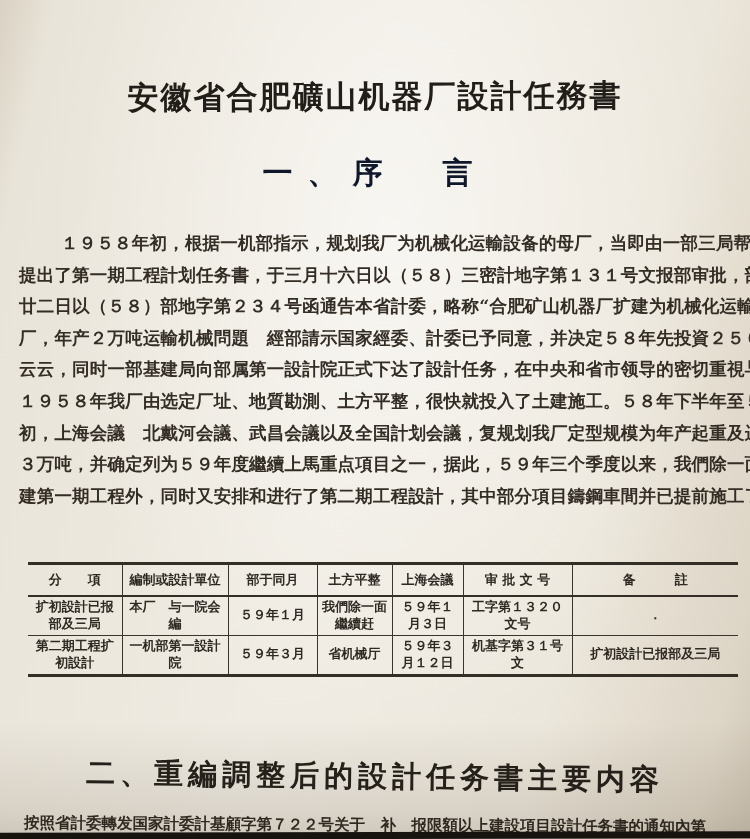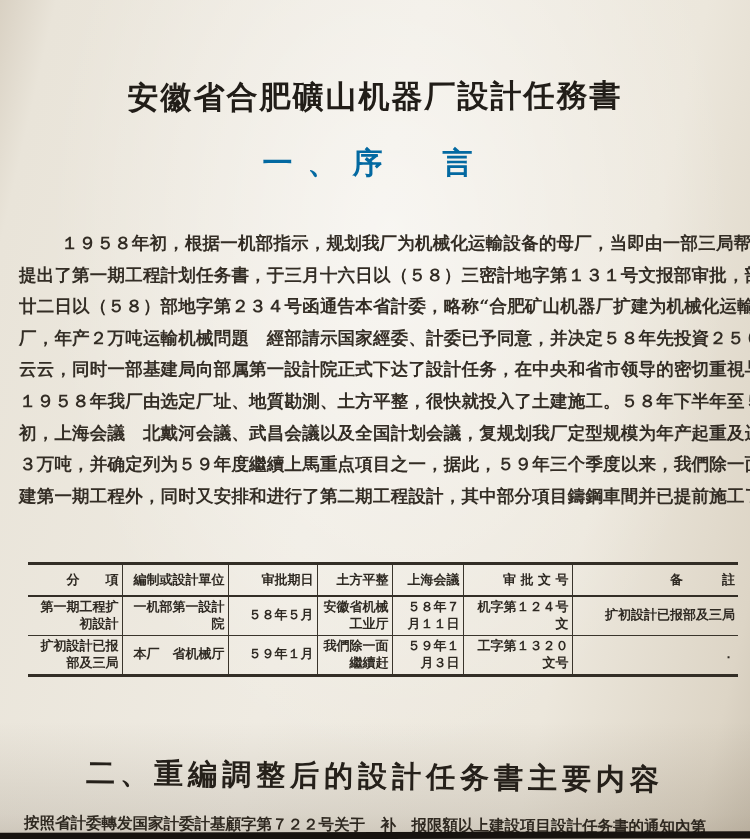--- a/index.html
+++ b/index.html
@@ -36,28 +36,28 @@
     width: 100%;
     text-align: center;
     font-size: 31px;
     font-weight: bold;
     letter-spacing: 2px;
     color: #211d18;
     transform: rotate(-0.3deg);
   }
   .section-heading-1 {
     position: absolute;
-    top: 143px;
+    top: 153px;
     left: 0;
     width: 100%;
     text-align: center;
     font-size: 30px;
     font-weight: bold;
     letter-spacing: 15px;
-    color: #0369a1;
+    color: #0f172a;
   }
   .intro {
     position: absolute;
     top: 228px;
     left: 19px;
     width: 716px;
     color: #332d25;
     font-size: 17.5px;
     font-weight: 600;
     letter-spacing: 0.2px;
@@ -77,21 +77,21 @@
     table-layout: fixed;
     font-size: 13px;
     font-weight: 600;
     color: #2e2922;
     border-top: 3px solid #332e26;
     border-bottom: 3px solid #332e26;
   }
   table.approvals th, table.approvals td {
     padding: 2px 3px;
     line-height: 1.3;
-    text-align: right;
+    text-align: center;
     vertical-align: middle;
     overflow: hidden;
   }
   table.approvals th {
     border-bottom: 2px solid #332e26;
     height: 26px;
     font-weight: bold;
     white-space: nowrap;
   }
   table.approvals td { border-bottom: 1.6px solid #3a352c; height: 31px; }
@@ -149,45 +149,45 @@
       <col style="width:89px">
     <col style="width:75px">
       <col style="width:71px">
       <col style="width:109px">
       <col style="width:166px">
   </colgroup>
   <thead>
     <tr>
       <th>分　　項</th>
       <th>編制或設計單位</th>
-      <th>审批期日</th>
+      <th>部于同月</th>
       <th>土方平整</th>
       <th>上海会議</th>
       <th>审 批 文 号</th>
       <th>备　　　註</th>
     </tr>
   </thead>
   <tbody>
     <tr>
-      <td>第一期工程扩初設計</td>
-      <td>一机部第一設計院</td>
-      <td>５８年５月</td>
-      <td>安徽省机械工业厅</td>
-      <td>５８年７月１１日</td>
-      <td>机字第１２４号文</td>
       <td>扩初設計已报部及三局</td>
-    </tr>
-    <tr>
-      <td>扩初設計已报部及三局</td>
-      <td>本厂　省机械厅</td>
+      <td>本厂　与一院会編</td>
       <td>５９年１月</td>
       <td>我們除一面繼續赶</td>
       <td>５９年１月３日</td>
       <td>工字第１３２０文号</td>
       <td>．</td>
+    </tr>
+    <tr>
+      <td>第二期工程扩初設計</td>
+      <td>一机部第一設計院</td>
+      <td>５９年３月</td>
+      <td>省机械厅</td>
+      <td>５９年３月１２日</td>
+      <td>机基字第３１号文</td>
+      <td>扩初設計已报部及三局</td>
     </tr>
   </tbody>
 </table>
 
 <div class="section-heading-2">二、重編調整后的設計任务書主要内容</div>
 
 <div class="footer-line">按照省計委轉发国家計委計基顧字第７２２号关于　补　报限額以上建設項目設計任务書的通知內第</div>
 
 <div class="photo-edge"></div>
 

